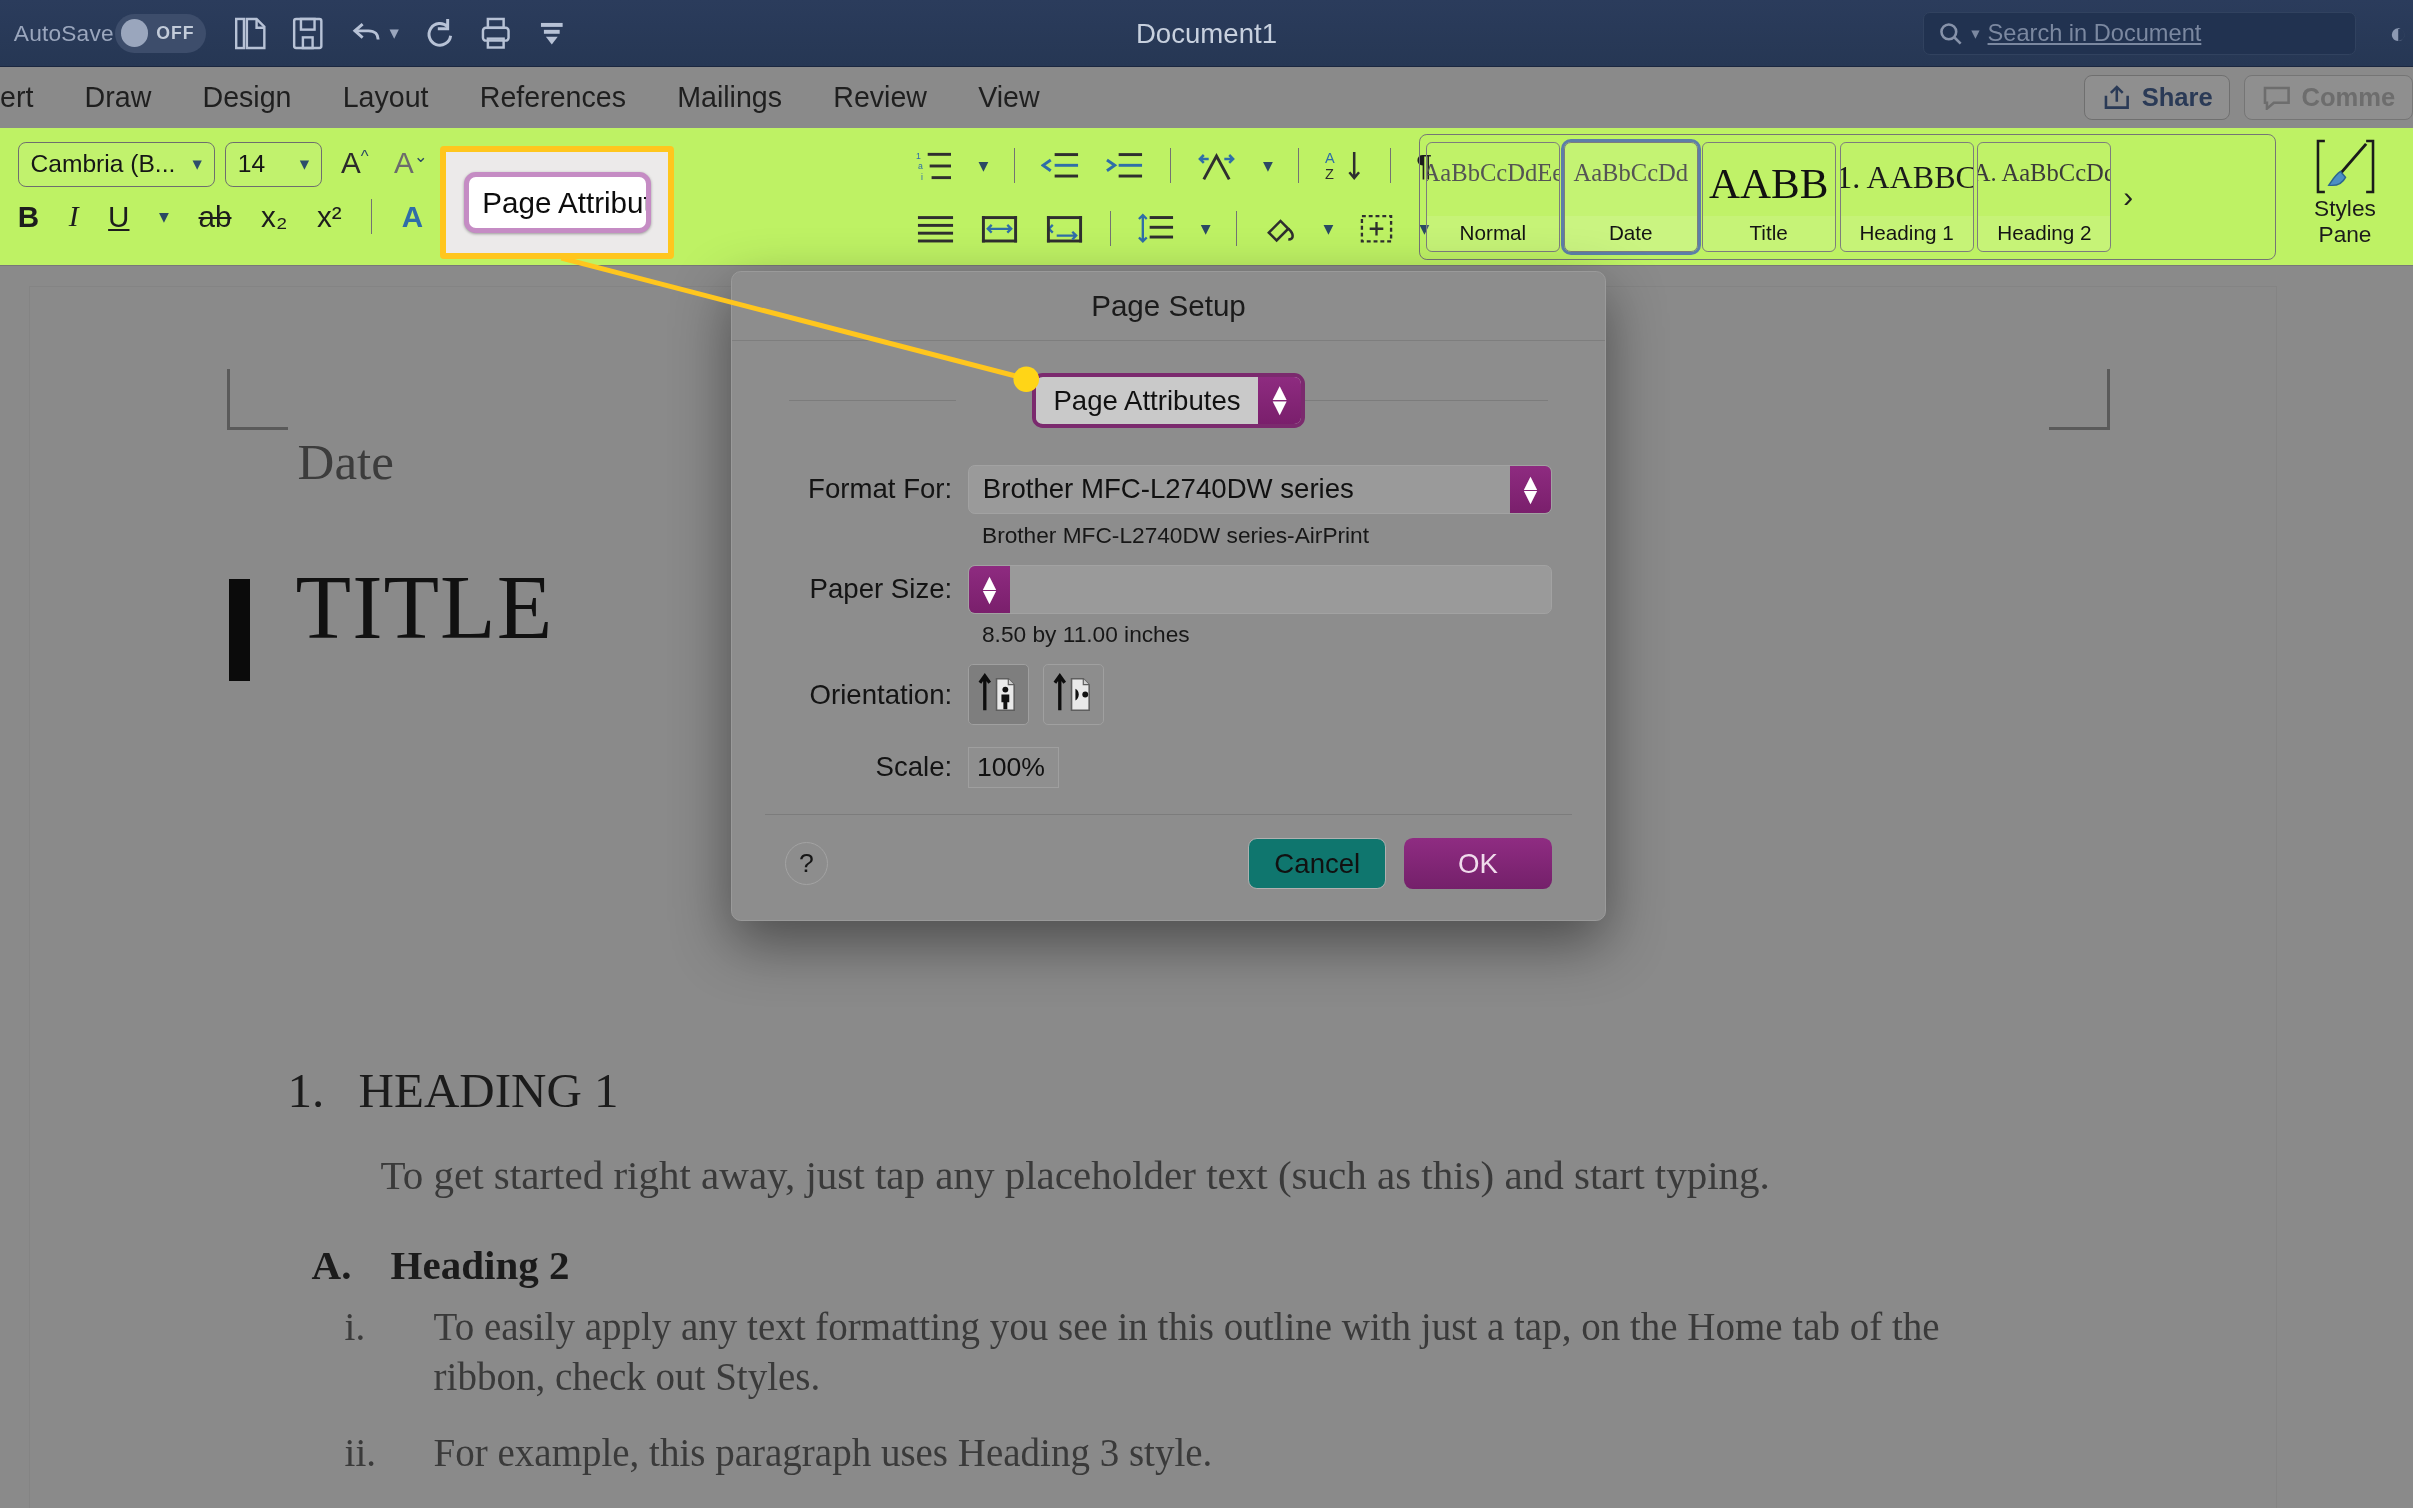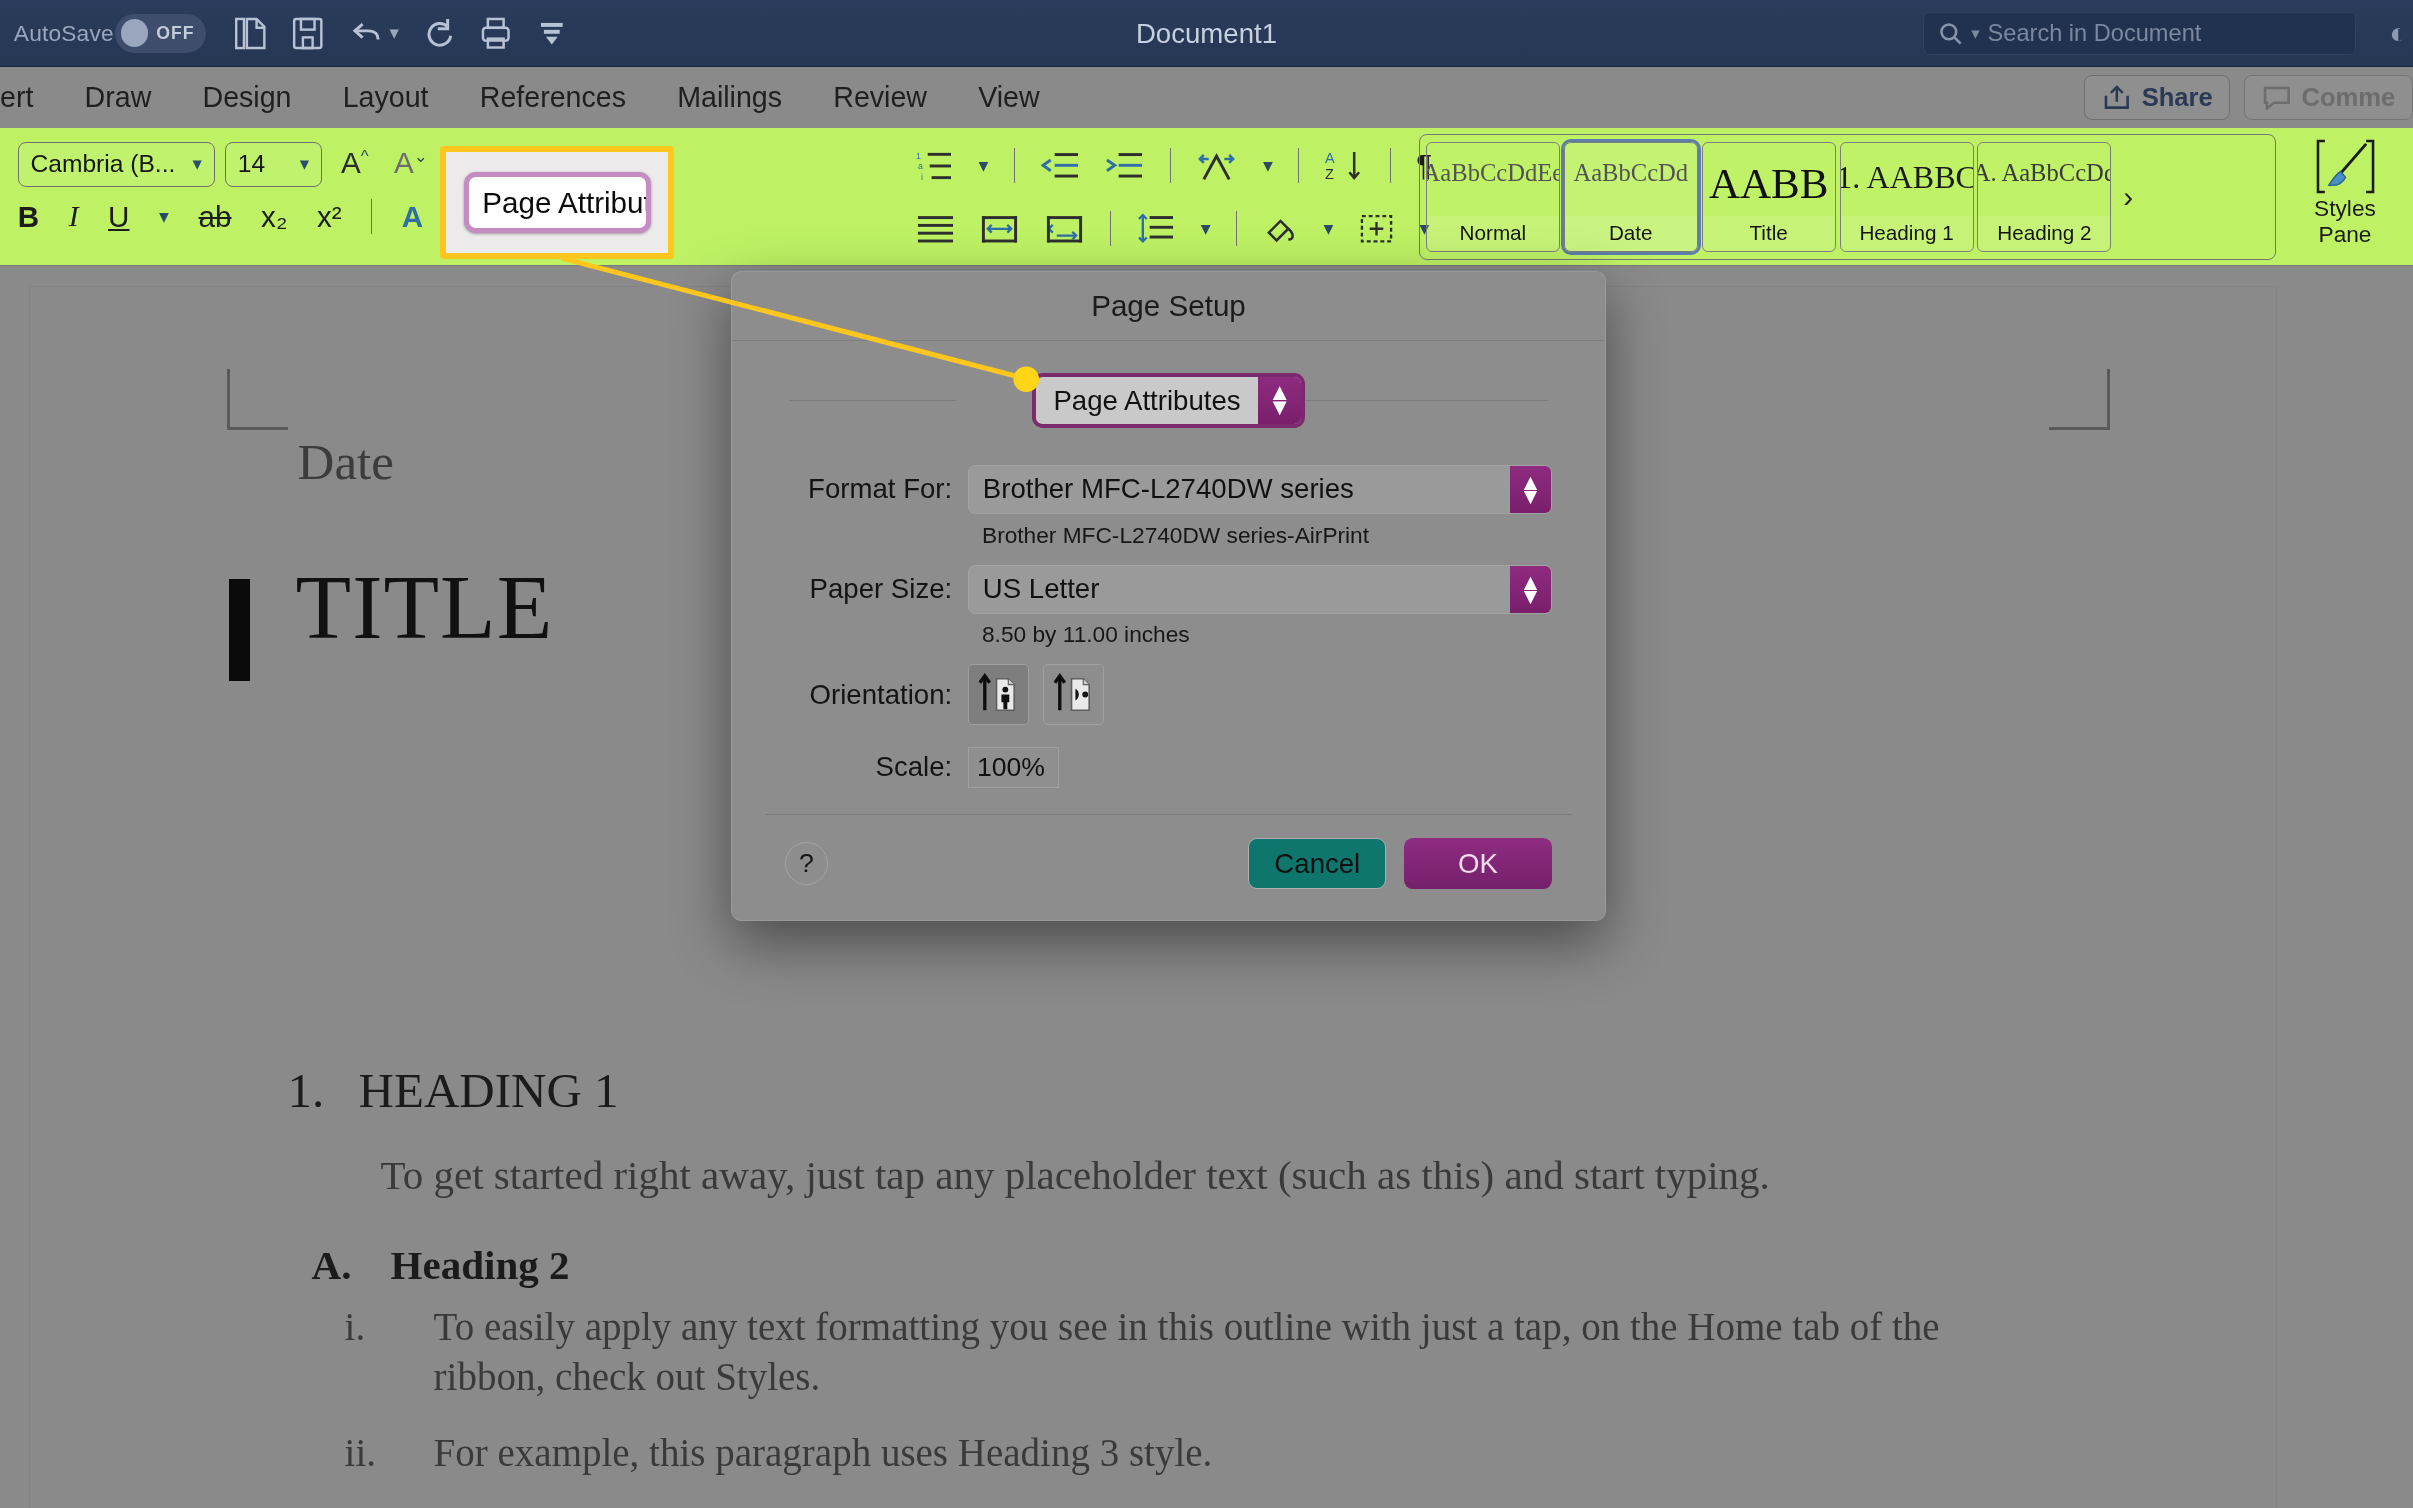--- a/index.html
+++ b/index.html
@@ -35,21 +35,21 @@
   .doc-title {
     position: absolute; left: 0; right: 0; top: 17.7px;
     text-align: center; color: #c7d0de; font-size: 27.6px;
   }
   .searchbox {
     position: absolute; right: 57px; top: 11.8px;
     width: 433px; height: 43px; border-radius: 6.9px;
     background: #213250; border: 1px solid #31425f;
     display: flex; align-items: center; padding: 0 13.8px; gap: 7.9px;
   }
-  .searchbox .sb-text { color: #7b88a0; font-size: 23.6px; }
+  .searchbox .sb-text { color: #7b88a0; font-size: 23.6px; text-decoration: underline; }
   .win-right { position: absolute; right: 5.9px; top: 15.8px; color:#8c99b2; font-size: 29.6px; }
 
   
   .tabbar {
     position: absolute; left: 0; top: 67px; width: 2413px; height: 61px;
     background: #8a8a8a; display: flex; align-items: center;
   }
   .tab { font-size: 28.6px; color: #1f1f1f; padding: 0 25.6px; }
   .tab:first-child { padding-left: 0; }
   .rb-right { position: absolute; right: 0; top: 0; height: 61px; display: flex; align-items: center; gap: 13.8px; padding-right: 0px; }
@@ -550,21 +550,20 @@
             </span>
           </span>
         </span>
       </div>
       <div class="subnote">Brother MFC-L2740DW series-AirPrint</div>
 
       <div class="frow">
         <span class="flabel">Paper Size:</span>
         <span class="fctl">
           <span class="popup">
-            <span class="p-text">US Letter</span>
             <span class="p-step">
               <span class="spinner">
                   <span>▲</span>
                   <span>▼</span>
                 </span>
             </span>
           </span>
         </span>
       </div>
       <div class="subnote">8.50 by 11.00 inches</div>

